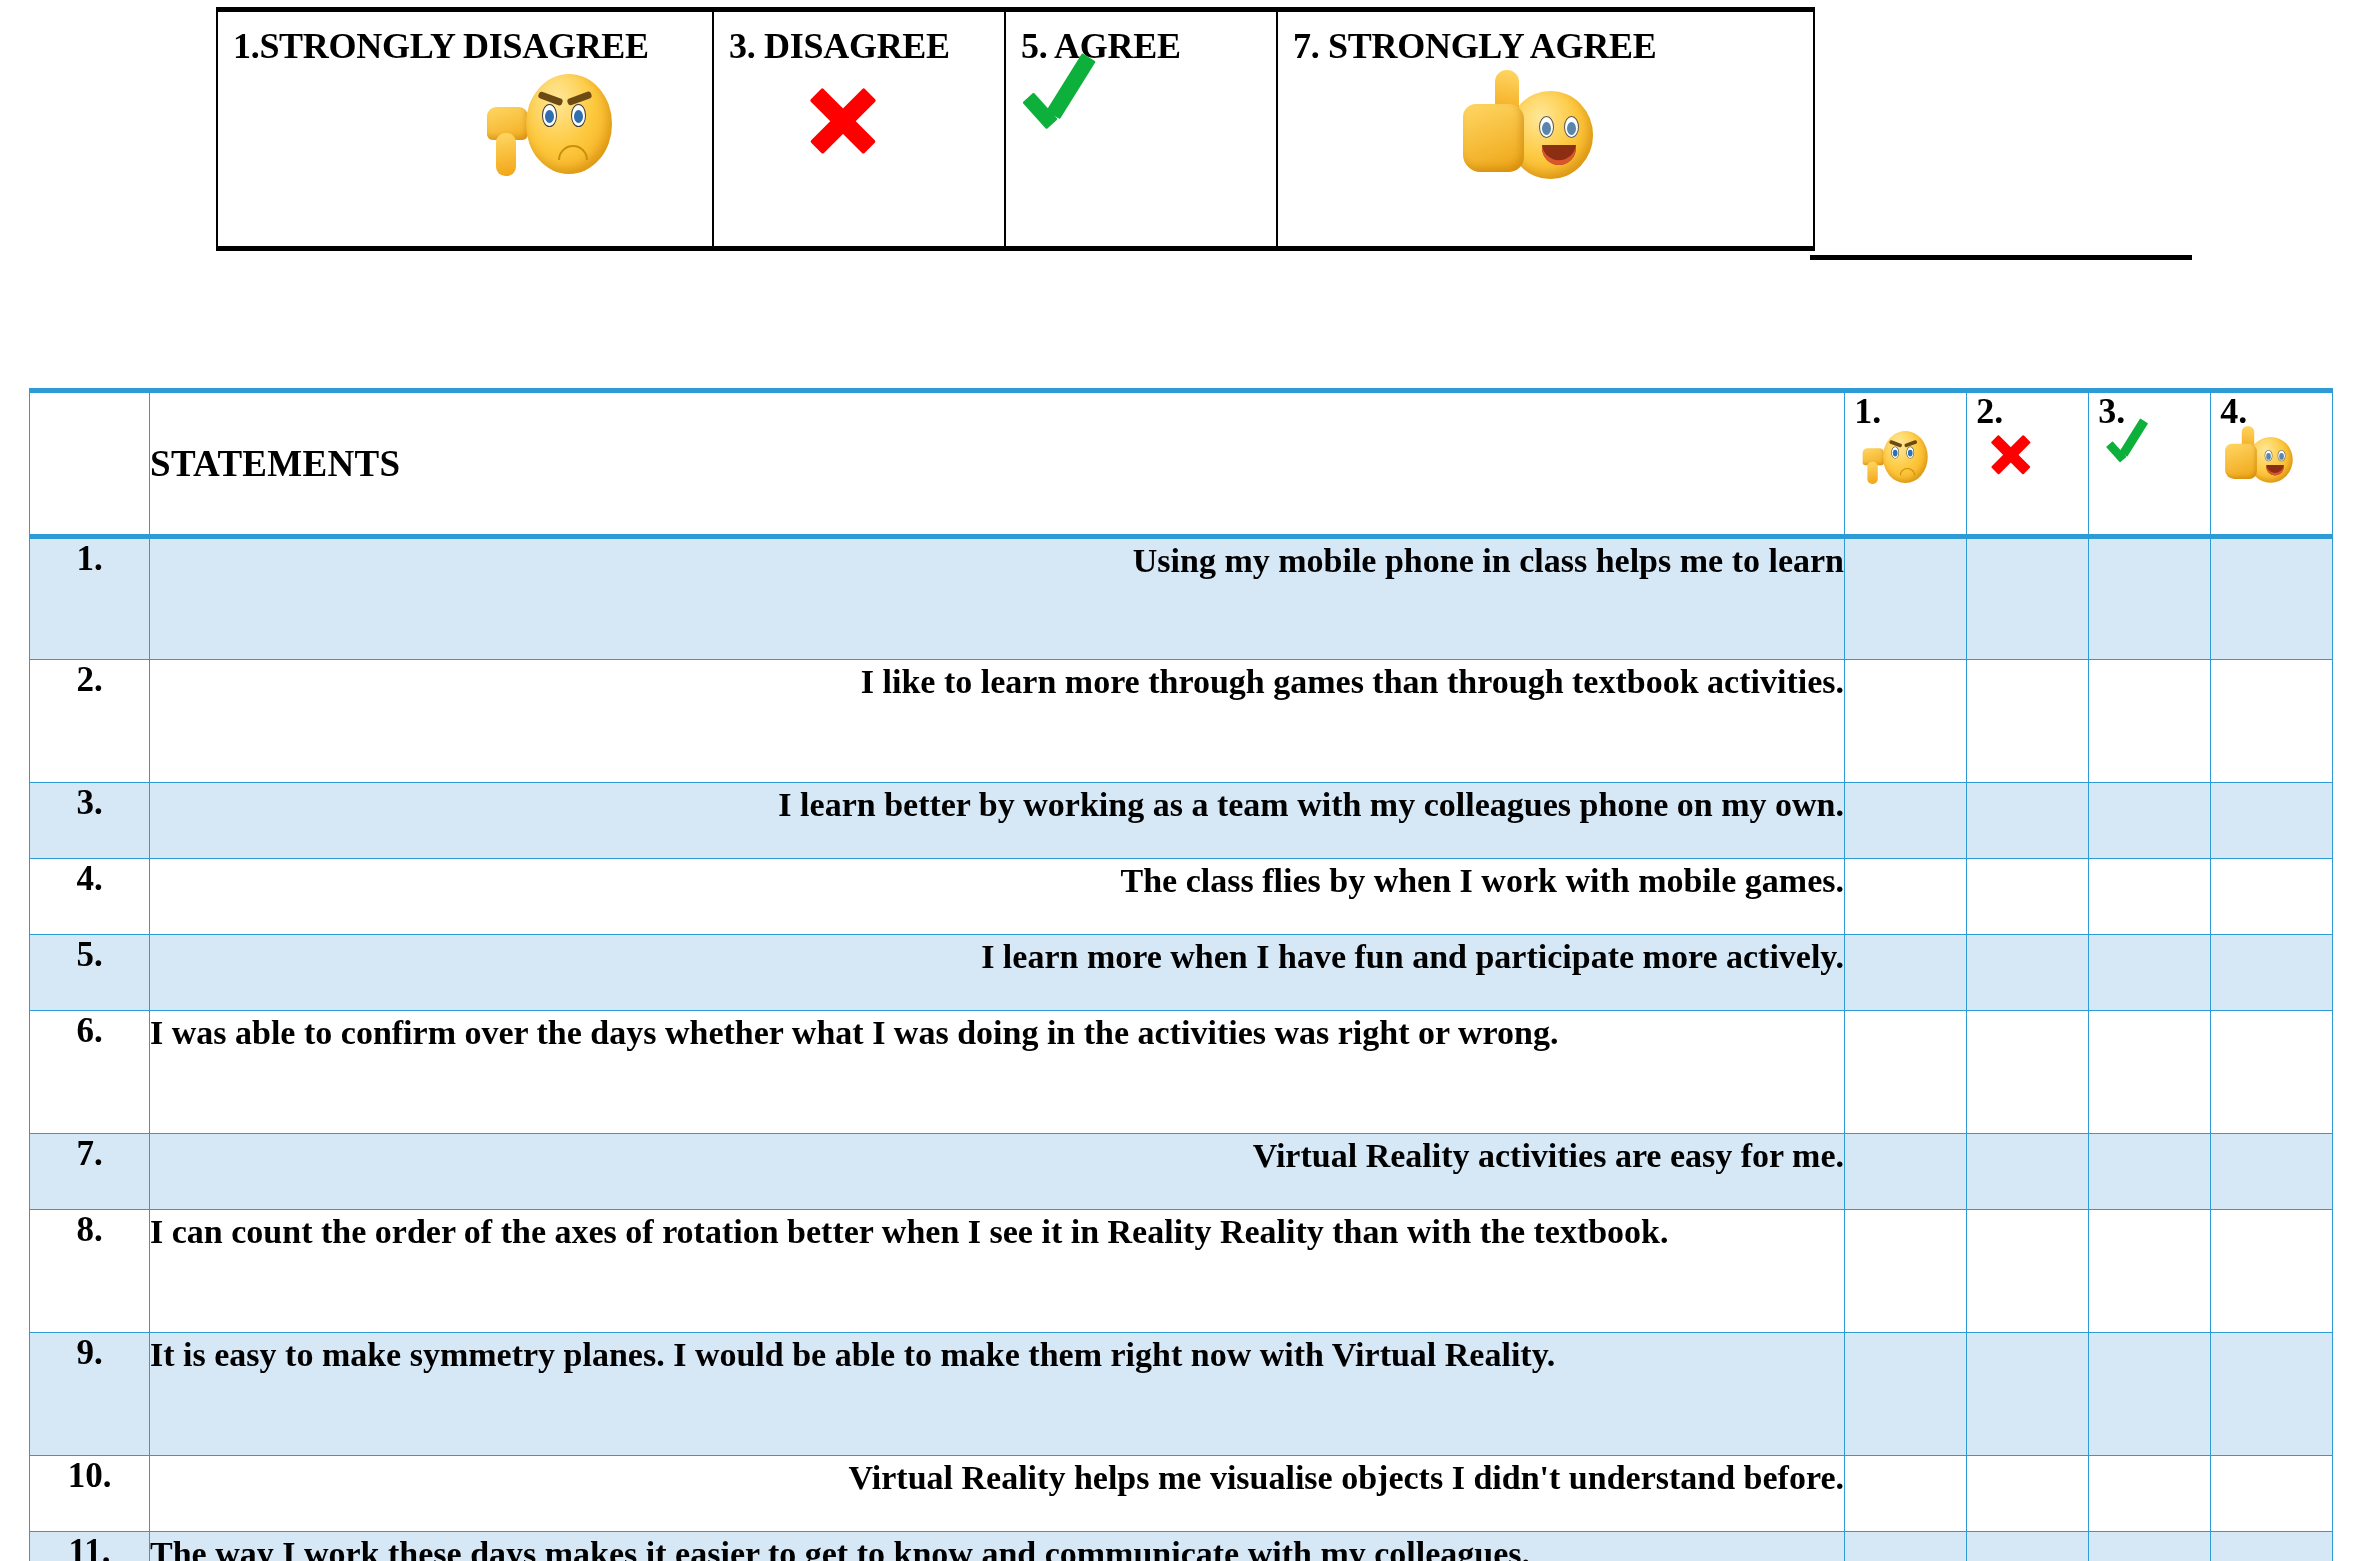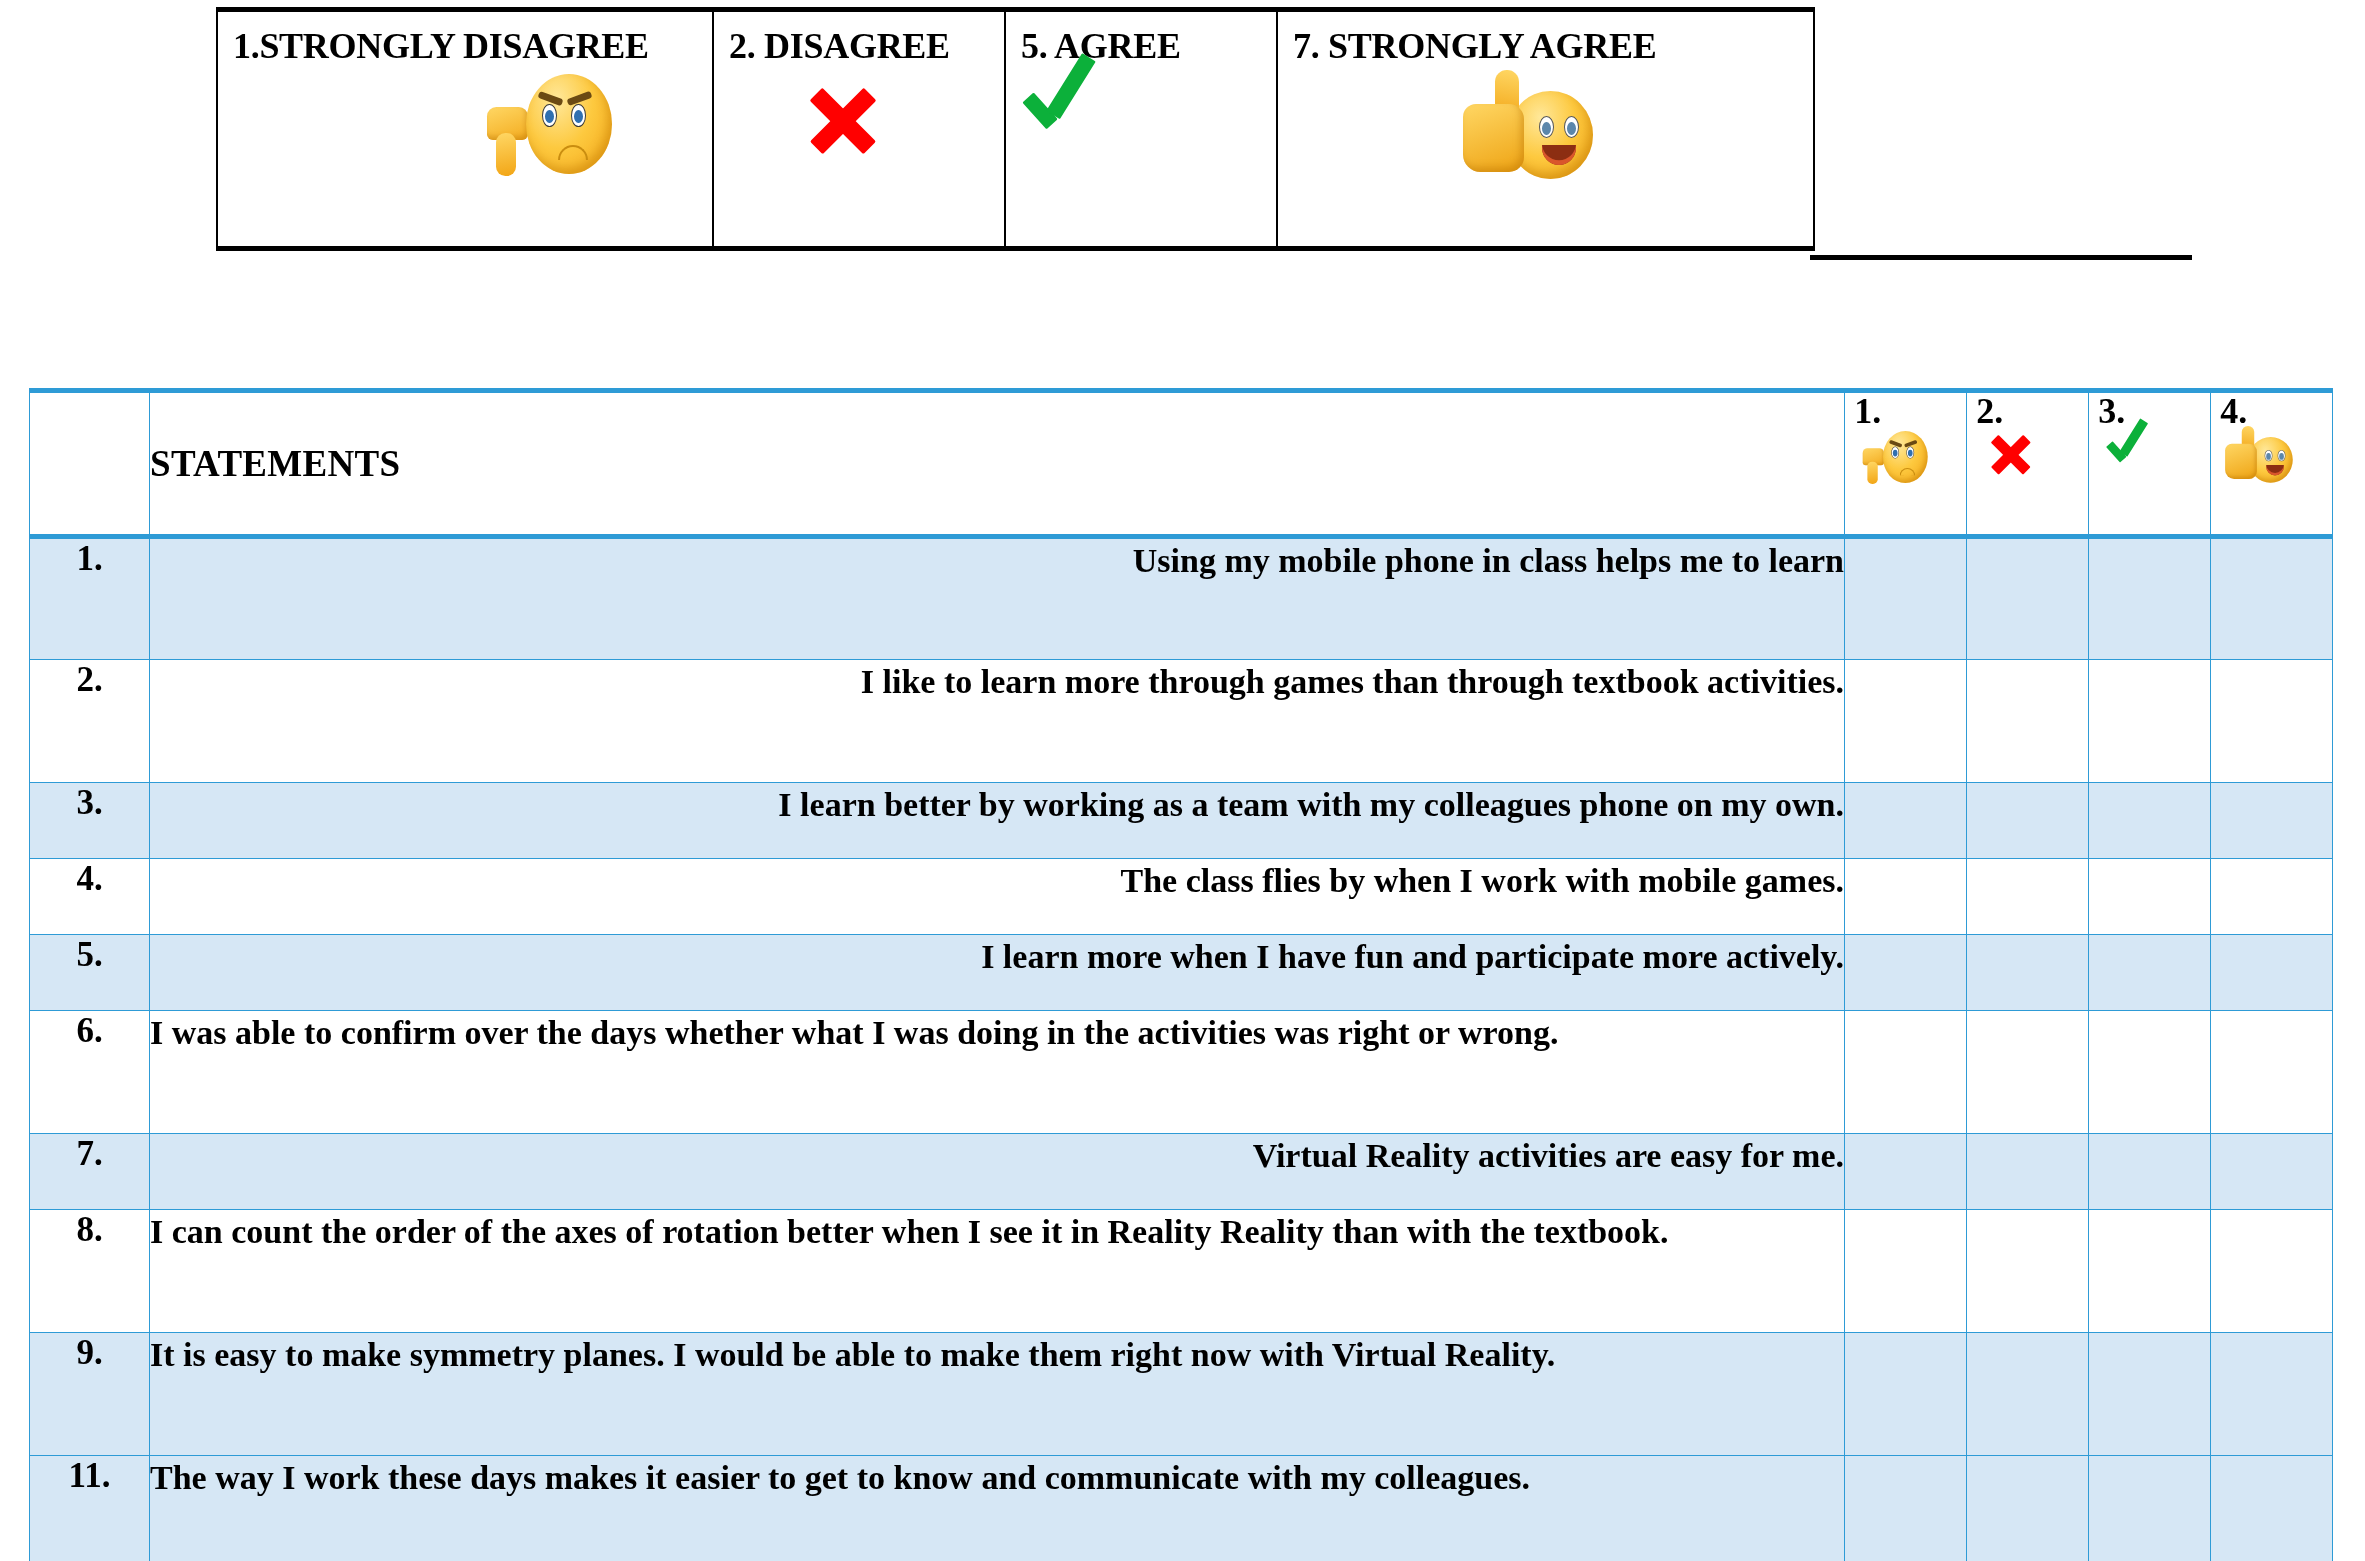--- a/index.html
+++ b/index.html
@@ -287,21 +287,21 @@
               <span class="brow l"></span>
                 <span class="brow r"></span>
               <span class="eye l"></span>
                 <span class="eye r"></span>
               <span class="mouth"></span>
             </span>
           </span>
         </td>
 
         <td>
-          <div class="legend-label">2. DISAGREE</div>
+          <div class="legend-label">3. DISAGREE</div>
           <span class="legend-icon-row">
             <span class="emo emo-x" style="position:absolute; left:76px; top:5.8px;">
               <i class="a"></i>
                 <i class="b"></i>
             </span>
           </span>
         </td>
 
         <td>
           <div class="legend-label">5. AGREE</div>
@@ -478,20 +478,28 @@
 
       <tr class="row alt h2">
         <td class="num">9.</td>
         <td class="stmt">It is easy to make symmetry planes. I would be able to make them right now with Virtual Reality.</td>
         <td class="rate"></td>
         <td class="rate"></td>
         <td class="rate"></td>
         <td class="rate"></td>
       </tr>
 
+      <tr class="row h1">
+        <td class="num">10.</td>
+        <td class="stmt single">Virtual Reality helps me visualise objects I didn't understand before.</td>
+        <td class="rate"></td>
+        <td class="rate"></td>
+        <td class="rate"></td>
+        <td class="rate"></td>
+      </tr>
 
       <tr class="row alt h2">
         <td class="num">11.</td>
         <td class="stmt">The way I work these days makes it easier to get to know and communicate with my colleagues.</td>
         <td class="rate"></td>
         <td class="rate"></td>
         <td class="rate"></td>
         <td class="rate"></td>
       </tr>
 

